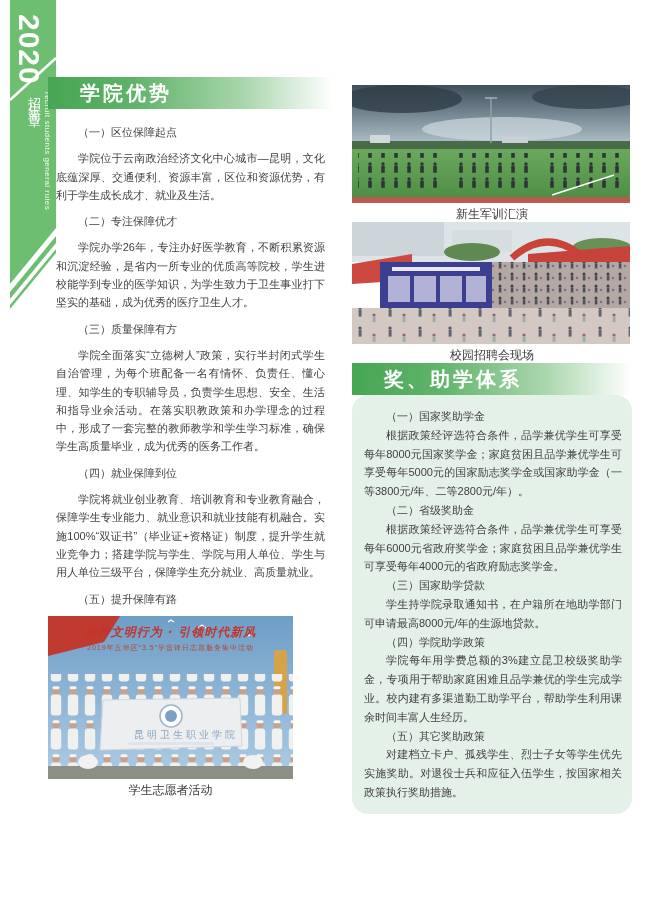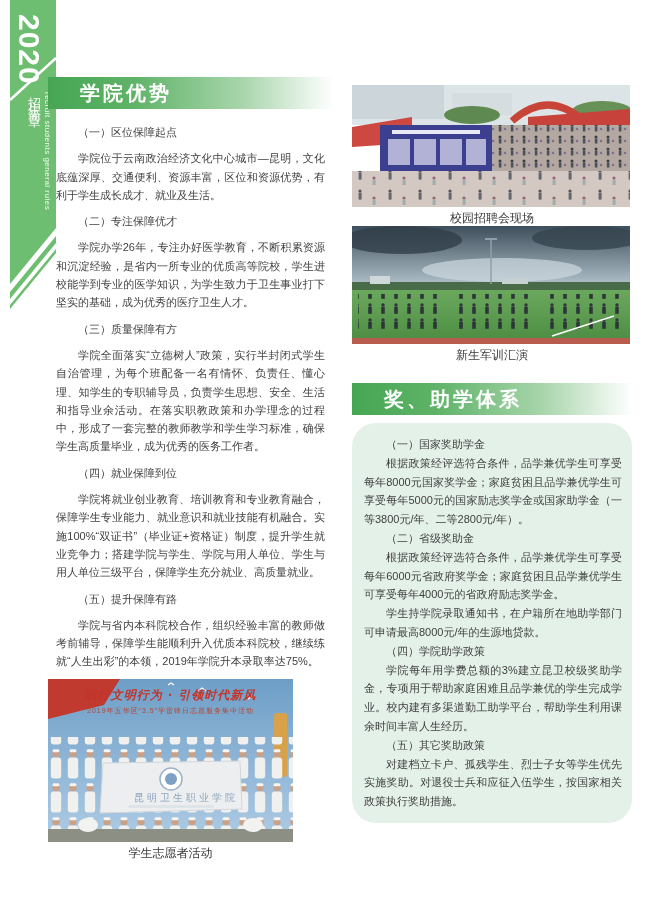--- a/index.html
+++ b/index.html
@@ -27,33 +27,33 @@
     height:32px;line-height:32px;padding-left:32px;
     background:linear-gradient(90deg,#46a653 0%,#5fb368 30%,#a8d5ab 68%,rgba(255,255,255,0) 100%);
     color:#ffffff;font-size:20px;font-weight:bold;letter-spacing:3px;white-space:nowrap;
   }
   
   .col-left{position:absolute;left:48px;top:77px;width:285px;}
   .col-right{position:absolute;left:352px;top:85px;width:280px;}
   .body-text{margin-top:14px;font-size:11px;line-height:18.3px;color:#3f3f3f;}
   .body-text p{margin:8px;text-align:justify;text-indent:2em;}
   .aid-box{
-    margin-top:8px;background:#e4f1e8;border-radius:24px;padding:12px 10px 12px 12px;
+    background:#e4f1e8;border-radius:16px;padding:12px 10px 12px 12px;
     font-size:11px;line-height:18.8px;color:#3f3f3f;
   }
   .aid-box p{margin:0;text-align:justify;text-indent:2em;}
   
   figure.photo{position:relative;margin:0;padding:0;}
   figure.photo svg{display:block;}
   figcaption{
     text-align:center;font-size:12px;color:#3a3a3a;margin-top:3px;line-height:16px;
   }
   .photo-military{margin-bottom:2px;}
   .photo-jobfair{margin-top:5px;}
-  .banner-right{margin-top:20px;}
+  .banner-right{margin-top:0;}
   .photo-volunteers{margin-top:10px;margin-left:18px;width:245px;}
   .vol-slogan{
     position:absolute;left:0;top:8px;width:100%;text-align:center;
     color:#c3342b;font-size:12px;font-weight:bold;font-style:italic;
     font-family:"DejaVu Serif","Liberation Serif",serif;letter-spacing:1px;white-space:nowrap;
   }
   .vol-subtitle{
     position:absolute;left:0;top:27px;width:100%;text-align:center;
     color:#b8452f;font-size:7px;letter-spacing:1px;white-space:nowrap;
   }
@@ -87,21 +87,20 @@
     <div class="body-text">
       <p class="h">（一）区位保障起点</p>
       <p class="b">学院位于云南政治经济文化中心城市—昆明，文化底蕴深厚、交通便利、资源丰富，区位和资源优势，有利于学生成长成才、就业及生活。</p>
       <p class="h">（二）专注保障优才</p>
       <p class="b">学院办学26年，专注办好医学教育，不断积累资源和沉淀经验，是省内一所专业的优质高等院校，学生进校能学到专业的医学知识，为学生致力于卫生事业打下坚实的基础，成为优秀的医疗卫生人才。</p>
       <p class="h">（三）质量保障有方</p>
       <p class="b">学院全面落实“立德树人”政策，实行半封闭式学生自治管理，为每个班配备一名有情怀、负责任、懂心理、知学生的专职辅导员，负责学生思想、安全、生活和指导业余活动。在落实职教政策和办学理念的过程中，形成了一套完整的教师教学和学生学习标准，确保学生高质量毕业，成为优秀的医务工作者。</p>
       <p class="h">（四）就业保障到位</p>
       <p class="b">学院将就业创业教育、培训教育和专业教育融合，保障学生专业能力、就业意识和就业技能有机融合。实施100%“双证书”（毕业证+资格证）制度，提升学生就业竞争力；搭建学院与学生、学院与用人单位、学生与用人单位三级平台，保障学生充分就业、高质量就业。</p>
       <p class="h">（五）提升保障有路</p>
-      <p class="b">学院与省内本科院校合作，组织经验丰富的教师做考前辅导，保障学生能顺利升入优质本科院校，继续练就“人生出彩”的本领，2019年学院升本录取率达75%。</p>
     </div>
 
     <figure class="photo photo-volunteers">
       <svg width="245" height="163" viewBox="0 0 245 163">
         <defs>
           <linearGradient id="volSky" x1="0" y1="0" x2="0" y2="1">
             <stop offset="0" stop-color="#6e9ec7"></stop>
               <stop offset="1" stop-color="#a9c8e2"></stop>
           </linearGradient>
           <pattern id="volPeople" patternUnits="userSpaceOnUse" width="17" height="34">
@@ -124,20 +123,55 @@
         <ellipse cx="205" cy="146" rx="10" ry="7" fill="#f2f2f0"></ellipse>
       </svg>
       <span class="vol-slogan">践行文明行为 · 引领时代新风</span>
       <span class="vol-subtitle">2019年五华区“3.5”学雷锋日志愿服务集中活动</span>
       <span class="vol-banner-text">昆明卫生职业学院</span>
       <figcaption>学生志愿者活动</figcaption>
     </figure>
   </div>
 
   <div class="col-right">
+
+    <figure class="photo photo-military">
+      <svg width="278" height="118" viewBox="0 0 278 118">
+        <defs>
+          <linearGradient id="milSky" x1="0" y1="0" x2="0" y2="1">
+            <stop offset="0" stop-color="#3e4f5c"></stop>
+              <stop offset="1" stop-color="#b8c9d2"></stop>
+          </linearGradient>
+          <linearGradient id="milField" x1="0" y1="0" x2="0" y2="1">
+            <stop offset="0" stop-color="#6aa85d"></stop>
+              <stop offset="1" stop-color="#4f8f45"></stop>
+          </linearGradient>
+          <pattern id="troops" patternUnits="userSpaceOnUse" width="13" height="15">
+            <circle cx="5" cy="4" r="1.7" fill="#2c3538"></circle>
+            <rect x="3.2" y="5.8" width="3.6" height="7" fill="#2c3538"></rect>
+          </pattern>
+        </defs>
+        <rect x="0" y="0" width="278" height="64" fill="url(#milSky)"></rect>
+        <ellipse cx="50" cy="14" rx="60" ry="14" fill="#2f3d47" opacity="0.8"></ellipse>
+        <ellipse cx="235" cy="12" rx="55" ry="12" fill="#35434d" opacity="0.8"></ellipse>
+        <ellipse cx="150" cy="44" rx="80" ry="12" fill="#cdd9de" opacity="0.7"></ellipse>
+        <rect x="0" y="56" width="278" height="9" fill="#4a6b47"></rect>
+        <rect x="18" y="50" width="20" height="8" fill="#cfd8da"></rect>
+        <rect x="150" y="52" width="26" height="6" fill="#c7d0d3"></rect>
+        <line x1="139" y1="12" x2="139" y2="58" stroke="#8fa0a8" stroke-width="1.5"></line>
+        <line x1="133" y1="13" x2="145" y2="13" stroke="#8fa0a8" stroke-width="2"></line>
+        <rect x="0" y="64" width="278" height="48" fill="url(#milField)"></rect>
+        <rect x="6" y="68" width="80" height="38" fill="url(#troops)"></rect>
+        <rect x="98" y="68" width="80" height="38" fill="url(#troops)"></rect>
+        <rect x="190" y="68" width="82" height="38" fill="url(#troops)"></rect>
+        <line x1="200" y1="110" x2="262" y2="90" stroke="#ffffff" stroke-width="1.5"></line>
+        <rect x="0" y="112" width="278" height="6" fill="#b75c4e"></rect>
+      </svg>
+      <figcaption>新生军训汇演</figcaption>
+    </figure>
 
     <figure class="photo photo-jobfair">
       <svg width="278" height="122" viewBox="0 0 278 122">
         <defs>
           <pattern id="crowd" patternUnits="userSpaceOnUse" width="12" height="12">
             <circle cx="4" cy="4" r="1.5" fill="#3a3f46"></circle>
             <rect x="2.8" y="5.5" width="2.6" height="5" fill="#4a505a"></rect>
             <circle cx="9" cy="8" r="1.3" fill="#7e6f8d"></circle>
           </pattern>
           <pattern id="plaza" patternUnits="userSpaceOnUse" width="30" height="20">
@@ -163,64 +197,30 @@
         <rect x="88" y="54" width="22" height="26" fill="#d9d9ee" opacity="0.75"></rect>
         <rect x="114" y="54" width="20" height="26" fill="#d9d9ee" opacity="0.75"></rect>
         <rect x="140" y="40" width="138" height="46" fill="#b4a8a2"></rect>
         <rect x="140" y="40" width="138" height="46" fill="url(#crowd)"></rect>
         <rect x="0" y="86" width="278" height="36" fill="#d3c8c2"></rect>
         <rect x="0" y="86" width="278" height="36" fill="url(#plaza)" opacity="0.9"></rect>
       </svg>
       <figcaption>校园招聘会现场</figcaption>
     </figure>
 
-    <figure class="photo photo-military">
-      <svg width="278" height="118" viewBox="0 0 278 118">
-        <defs>
-          <linearGradient id="milSky" x1="0" y1="0" x2="0" y2="1">
-            <stop offset="0" stop-color="#3e4f5c"></stop>
-              <stop offset="1" stop-color="#b8c9d2"></stop>
-          </linearGradient>
-          <linearGradient id="milField" x1="0" y1="0" x2="0" y2="1">
-            <stop offset="0" stop-color="#6aa85d"></stop>
-              <stop offset="1" stop-color="#4f8f45"></stop>
-          </linearGradient>
-          <pattern id="troops" patternUnits="userSpaceOnUse" width="13" height="15">
-            <circle cx="5" cy="4" r="1.7" fill="#2c3538"></circle>
-            <rect x="3.2" y="5.8" width="3.6" height="7" fill="#2c3538"></rect>
-          </pattern>
-        </defs>
-        <rect x="0" y="0" width="278" height="64" fill="url(#milSky)"></rect>
-        <ellipse cx="50" cy="14" rx="60" ry="14" fill="#2f3d47" opacity="0.8"></ellipse>
-        <ellipse cx="235" cy="12" rx="55" ry="12" fill="#35434d" opacity="0.8"></ellipse>
-        <ellipse cx="150" cy="44" rx="80" ry="12" fill="#cdd9de" opacity="0.7"></ellipse>
-        <rect x="0" y="56" width="278" height="9" fill="#4a6b47"></rect>
-        <rect x="18" y="50" width="20" height="8" fill="#cfd8da"></rect>
-        <rect x="150" y="52" width="26" height="6" fill="#c7d0d3"></rect>
-        <line x1="139" y1="12" x2="139" y2="58" stroke="#8fa0a8" stroke-width="1.5"></line>
-        <line x1="133" y1="13" x2="145" y2="13" stroke="#8fa0a8" stroke-width="2"></line>
-        <rect x="0" y="64" width="278" height="48" fill="url(#milField)"></rect>
-        <rect x="6" y="68" width="80" height="38" fill="url(#troops)"></rect>
-        <rect x="98" y="68" width="80" height="38" fill="url(#troops)"></rect>
-        <rect x="190" y="68" width="82" height="38" fill="url(#troops)"></rect>
-        <line x1="200" y1="110" x2="262" y2="90" stroke="#ffffff" stroke-width="1.5"></line>
-        <rect x="0" y="112" width="278" height="6" fill="#b75c4e"></rect>
-      </svg>
-      <figcaption>新生军训汇演</figcaption>
-    </figure>
-
     <div class="section-banner banner-right">
       <span>奖、助学体系</span>
     </div>
 
     <div class="aid-box">
       <p class="h">（一）国家奖助学金</p>
       <p class="b">根据政策经评选符合条件，品学兼优学生可享受每年8000元国家奖学金；家庭贫困且品学兼优学生可享受每年5000元的国家励志奖学金或国家助学金（一等3800元/年、二等2800元/年）。</p>
       <p class="h">（二）省级奖助金</p>
       <p class="b">根据政策经评选符合条件，品学兼优学生可享受每年6000元省政府奖学金；家庭贫困且品学兼优学生可享受每年4000元的省政府励志奖学金。</p>
+      <p class="h">（三）国家助学贷款</p>
       <p class="b">学生持学院录取通知书，在户籍所在地助学部门可申请最高8000元/年的生源地贷款。</p>
       <p class="h">（四）学院助学政策</p>
       <p class="b">学院每年用学费总额的3%建立昆卫校级奖助学金，专项用于帮助家庭困难且品学兼优的学生完成学业。校内建有多渠道勤工助学平台，帮助学生利用课余时间丰富人生经历。</p>
       <p class="h">（五）其它奖助政策</p>
       <p class="b">对建档立卡户、孤残学生、烈士子女等学生优先实施奖助。对退役士兵和应征入伍学生，按国家相关政策执行奖助措施。</p>
     </div>
   </div>
 
 </div>
 

